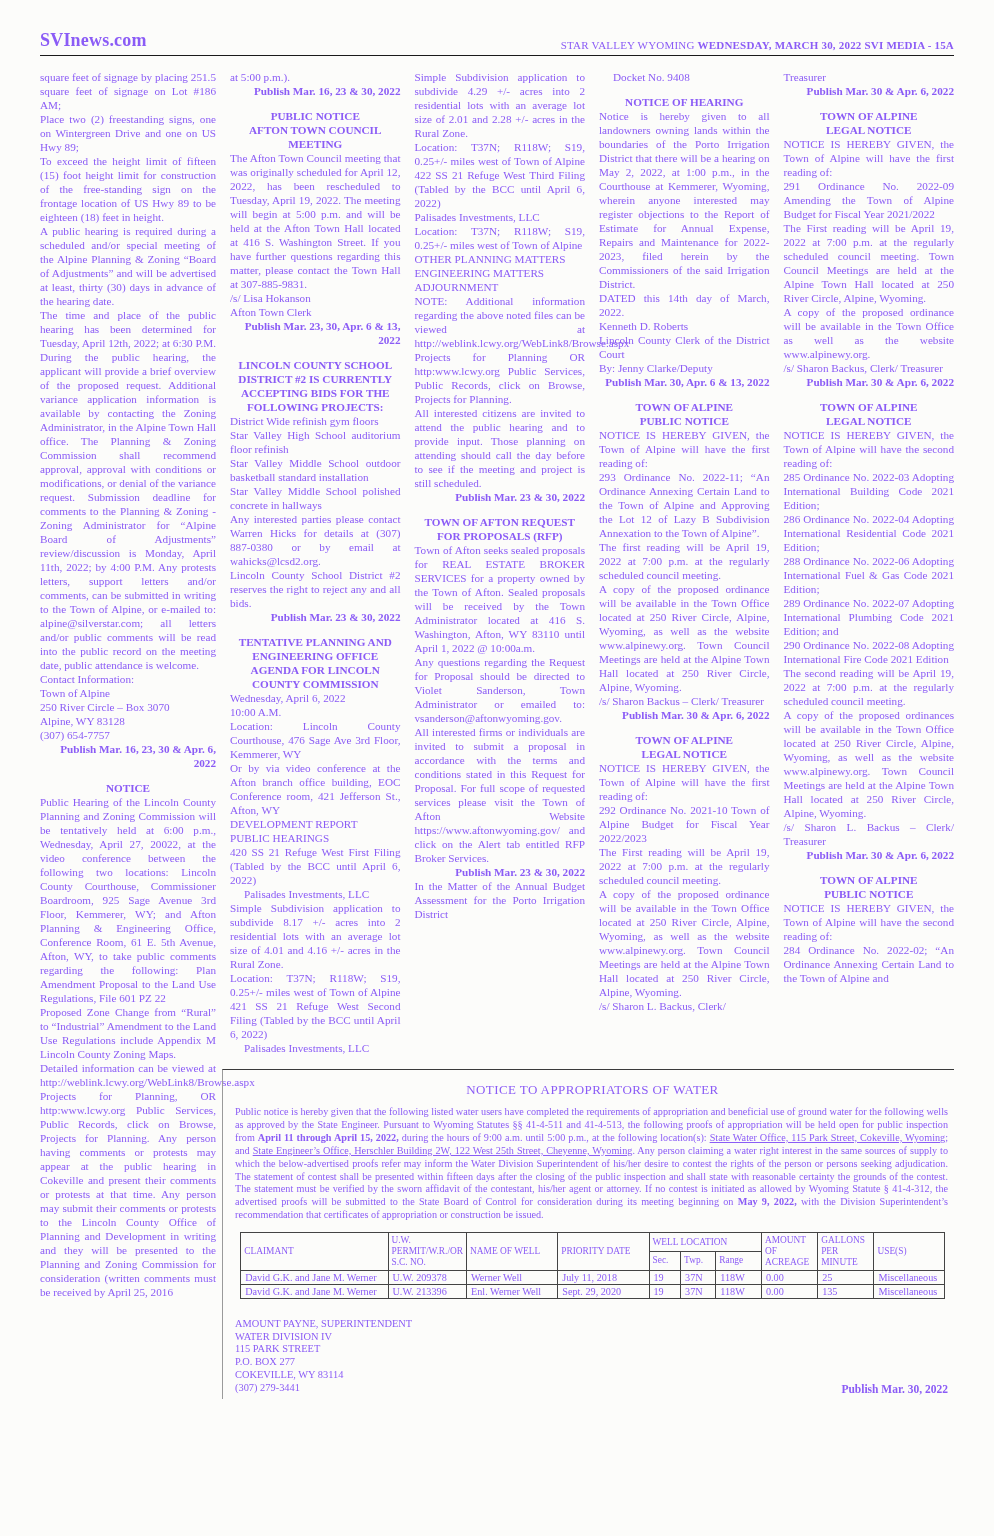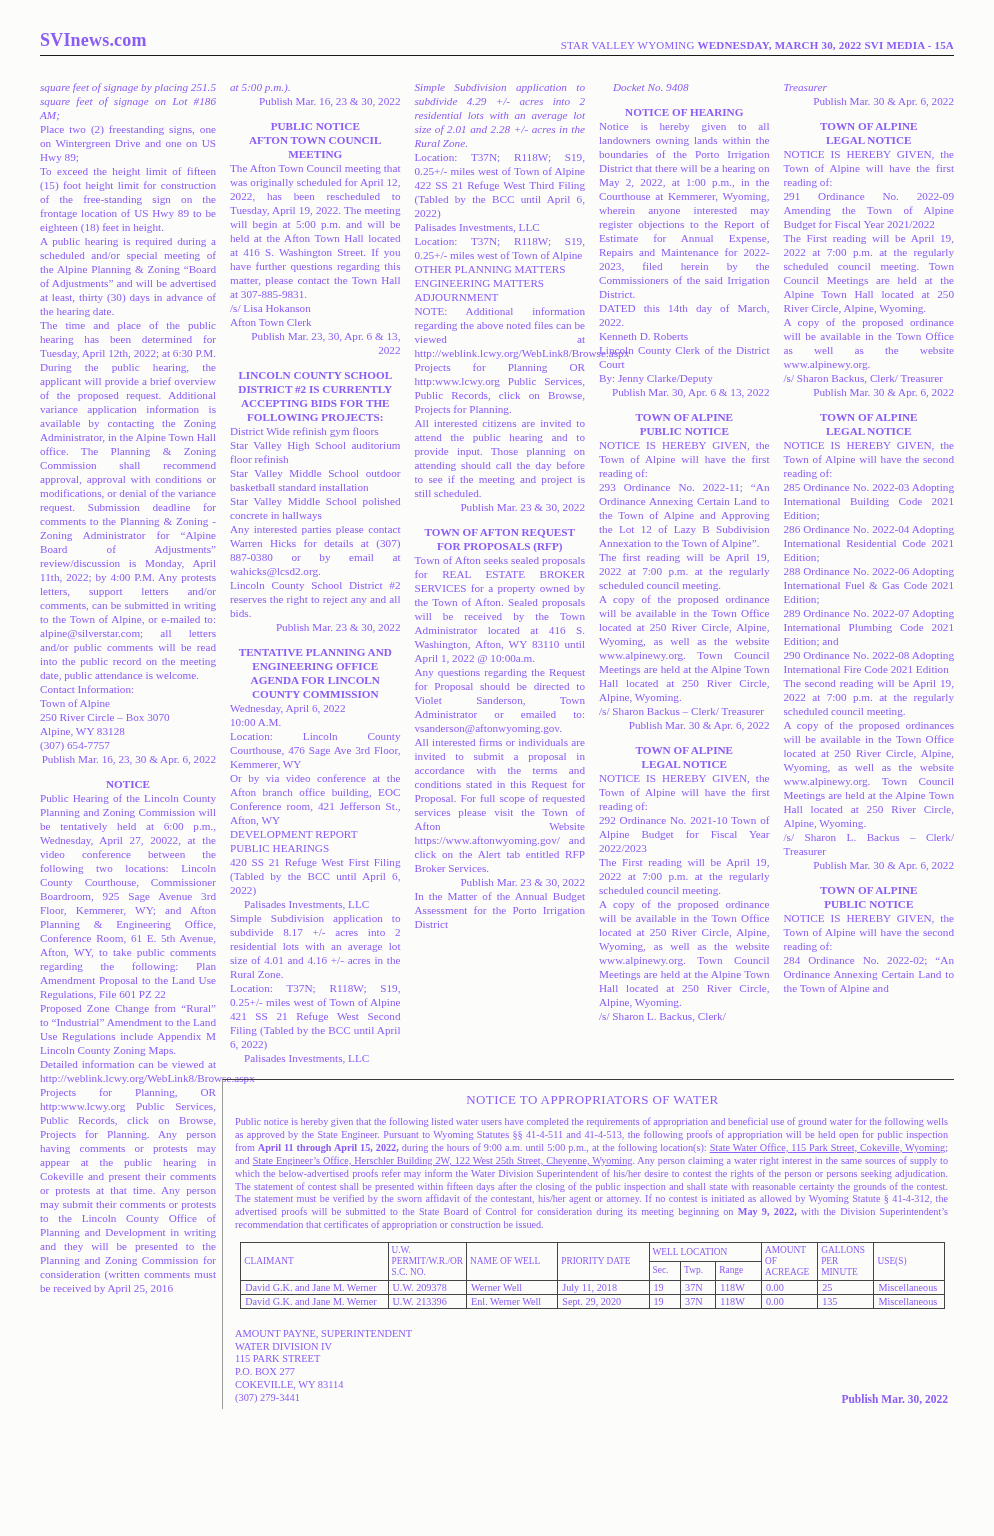--- a/index.html
+++ b/index.html
@@ -20,23 +20,23 @@
   .content { display:flex; gap:14px; margin-top:12px; }
   .col { font-size:11.2px; line-height:14px; min-width:0; }
   .col-first { flex:0 0 176px; }
   .right-region { flex:1 1 auto; display:flex; flex-direction:column; min-width:0; }
   .right-cols { display:flex; gap:14px; }
   .right-cols .col { flex:1 1 0; }
   .blk { margin:0; }
   .blk.body { text-align:justify; }
   .blk.head { font-weight:700; text-align:center; margin-top:11px; }
   .blk.head + .blk.head { margin-top:0; }
-  .blk.pub { font-weight:400; text-align:right; }
+  .blk.pub { font-weight:700; text-align:right; }
   .blk.ind { padding-left:14px; }
-  .col .blk:first-child { margin-top:12px;font-style:italic; }
+  .col .blk:first-child { margin-top:2px; }
   .water-notice {
     margin-top:14px; margin-left:-8px;
     border-top:1.2px solid #3a3a3a; border-left:1px solid #9a9a9a;
     padding:8px 2px 0 10px;
   }
   .wn-title { font-size:13px; font-weight:400; text-align:center; letter-spacing:.4px; margin:4px 0 8px; }
   .wn-para { font-size:10.2px; line-height:12.9px; text-align:justify; margin:0 4px 10px 2px; }
   .wn-para .b { font-weight:700; }
   .wn-para .u { text-decoration:underline; }
   .wn-table { width:98%; margin:0 auto; border-collapse:collapse; font-size:10.2px; }

